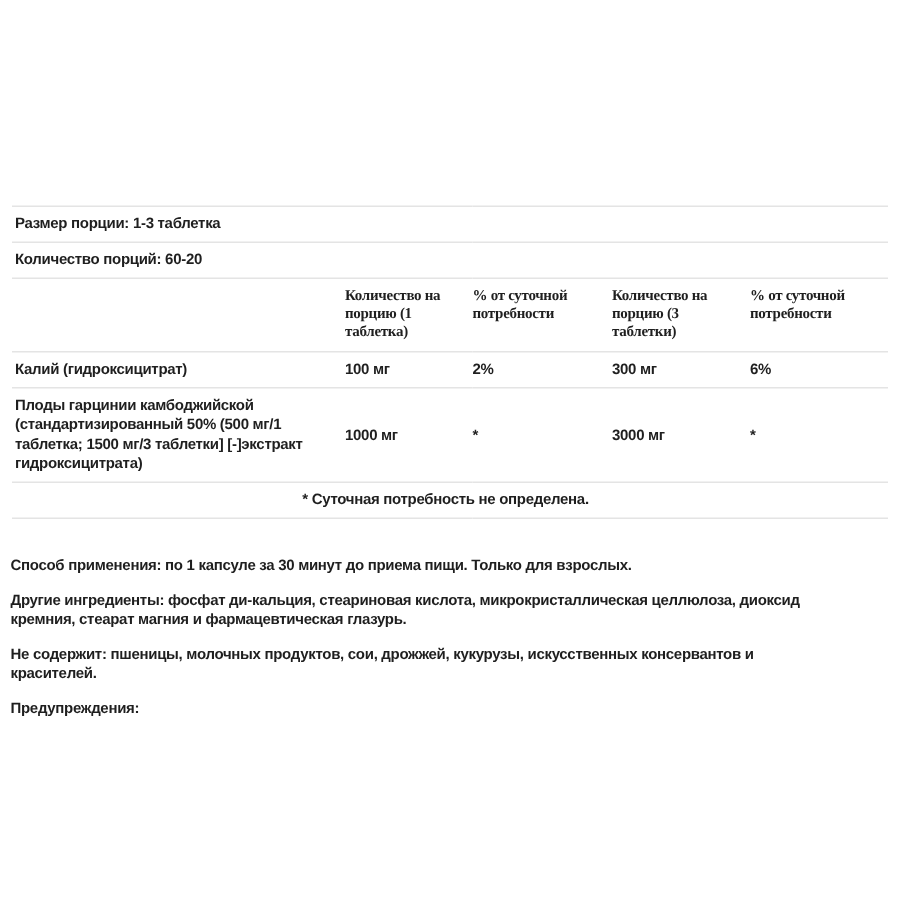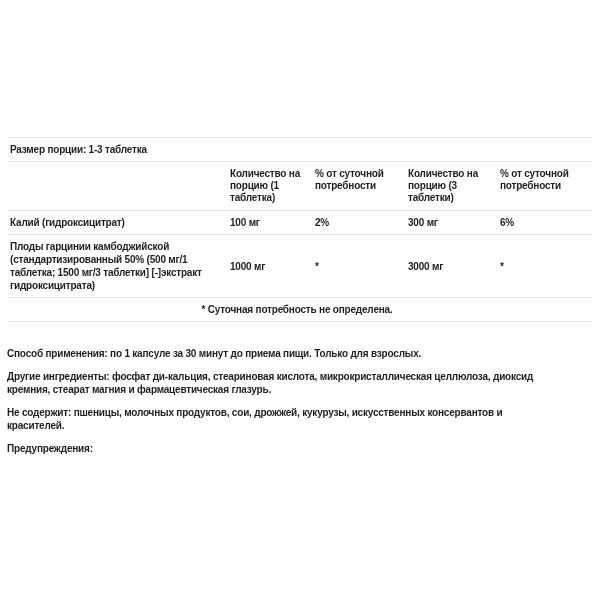--- a/index.html
+++ b/index.html
@@ -40,20 +40,21 @@
     text-align: center;
   }
   table.facts td.c1 {
     padding-left: 2px;
   }
   table.facts tr.header-row td {
     vertical-align: top;
     padding-top: 6px;
     padding-bottom: 6px;
     line-height: 12px;
+    font-family: Liberation Serif, serif;
   }
   .notes {
     margin-top: 25px;
   }
   .notes p {
     margin: 0 8px 10px 7px;
     font-size: 10px;
     font-weight: 700;
     letter-spacing: -0.2px;
     line-height: 13px;
@@ -69,20 +70,23 @@
     <colgroup>
       <col style="width:222px">
       <col style="width:85px">
       <col style="width:93px">
       <col style="width:92px">
       <col style="width:92px">
     </colgroup>
     <tbody>
       <tr>
         <td class="c1" colspan="5">Размер порции: 1-3 таблетка</td>
+      </tr>
+      <tr>
+        <td class="c1" colspan="5">Количество порций: 60-20</td>
       </tr>
       <tr class="header-row">
         <td class="c1"></td>
         <td>Количество на порцию (1 таблетка)</td>
         <td>% от суточной потребности</td>
         <td>Количество на порцию (3 таблетки)</td>
         <td>% от суточной потребности</td>
       </tr>
       <tr>
         <td class="c1">Калий (гидроксицитрат)</td>

